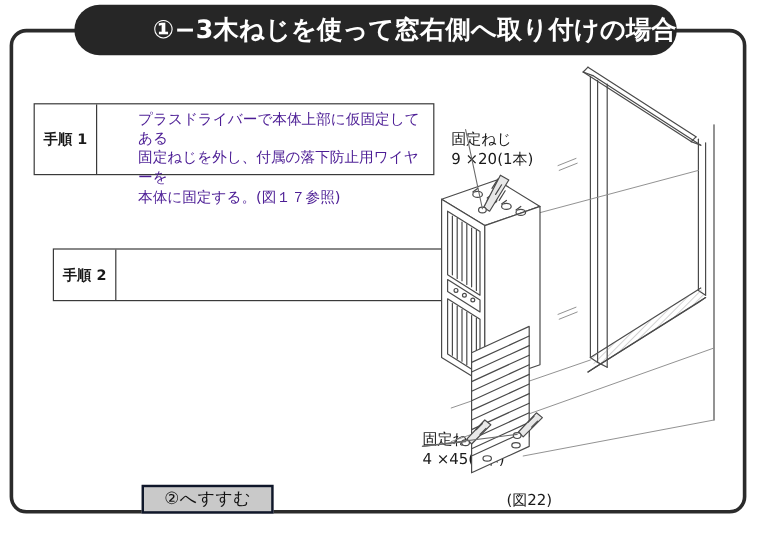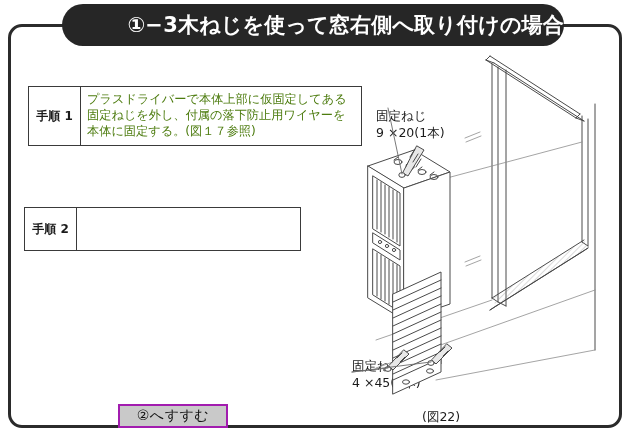--- a/index.html
+++ b/index.html
@@ -69,45 +69,46 @@
     display: flex;
     align-items: stretch;
   }
   .step-box.step1 {
     left: 28px;
     top: 86px;
     width: 334px;
     height: 60px;
   }
   .step-box.step2 {
-    left: 24px;
+    left: 44px;
     top: 207px;
-    width: 277px;
+    width: 334px;
     height: 44px;
   }
   .step-label {
     width: 52px;
     flex: 0 0 52px;
     border-right: 1.5px solid #3a3a3a;
     display: flex;
     align-items: center;
     justify-content: center;
     font-size: 12px;
     font-weight: bold;
     color: #1a1a1a;
     box-sizing: border-box;
   }
   .step-body {
     flex: 1 1 auto;
     padding: 4px 5px 3px 6px;
     font-size: 12.2px;
     line-height: 1.33;
-    color: #4d7c0f;
+    color: #4c1d95;
     box-sizing: border-box;
     white-space: pre-line;
+    margin-left: 28px;
   }
 
   
   .callout {
     position: absolute;
     font-size: 12.5px;
     line-height: 1.35;
     color: #1a1a1a;
     white-space: pre-line;
   }
@@ -124,21 +125,21 @@
   }
 
   
   .next-button {
     position: absolute;
     left: 118px;
     top: 404px;
     width: 110px;
     height: 24px;
     background: #c9c9c9;
-    border: 2px solid #a21caf;
+    border: 2px solid #0f172a;
     box-sizing: border-box;
     display: flex;
     align-items: center;
     justify-content: center;
     font-size: 14px;
     color: #111111;
     letter-spacing: 0.5px;
   }
 
   

